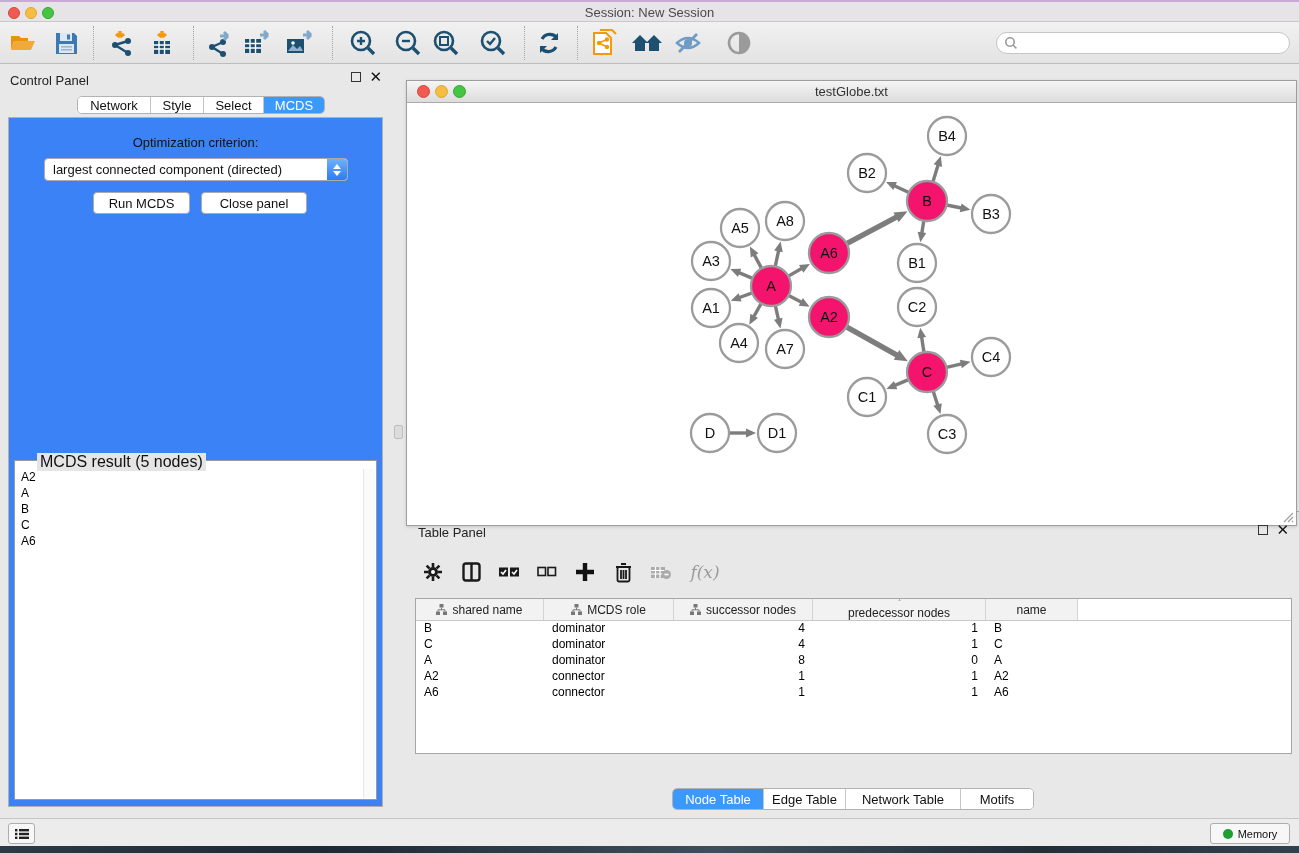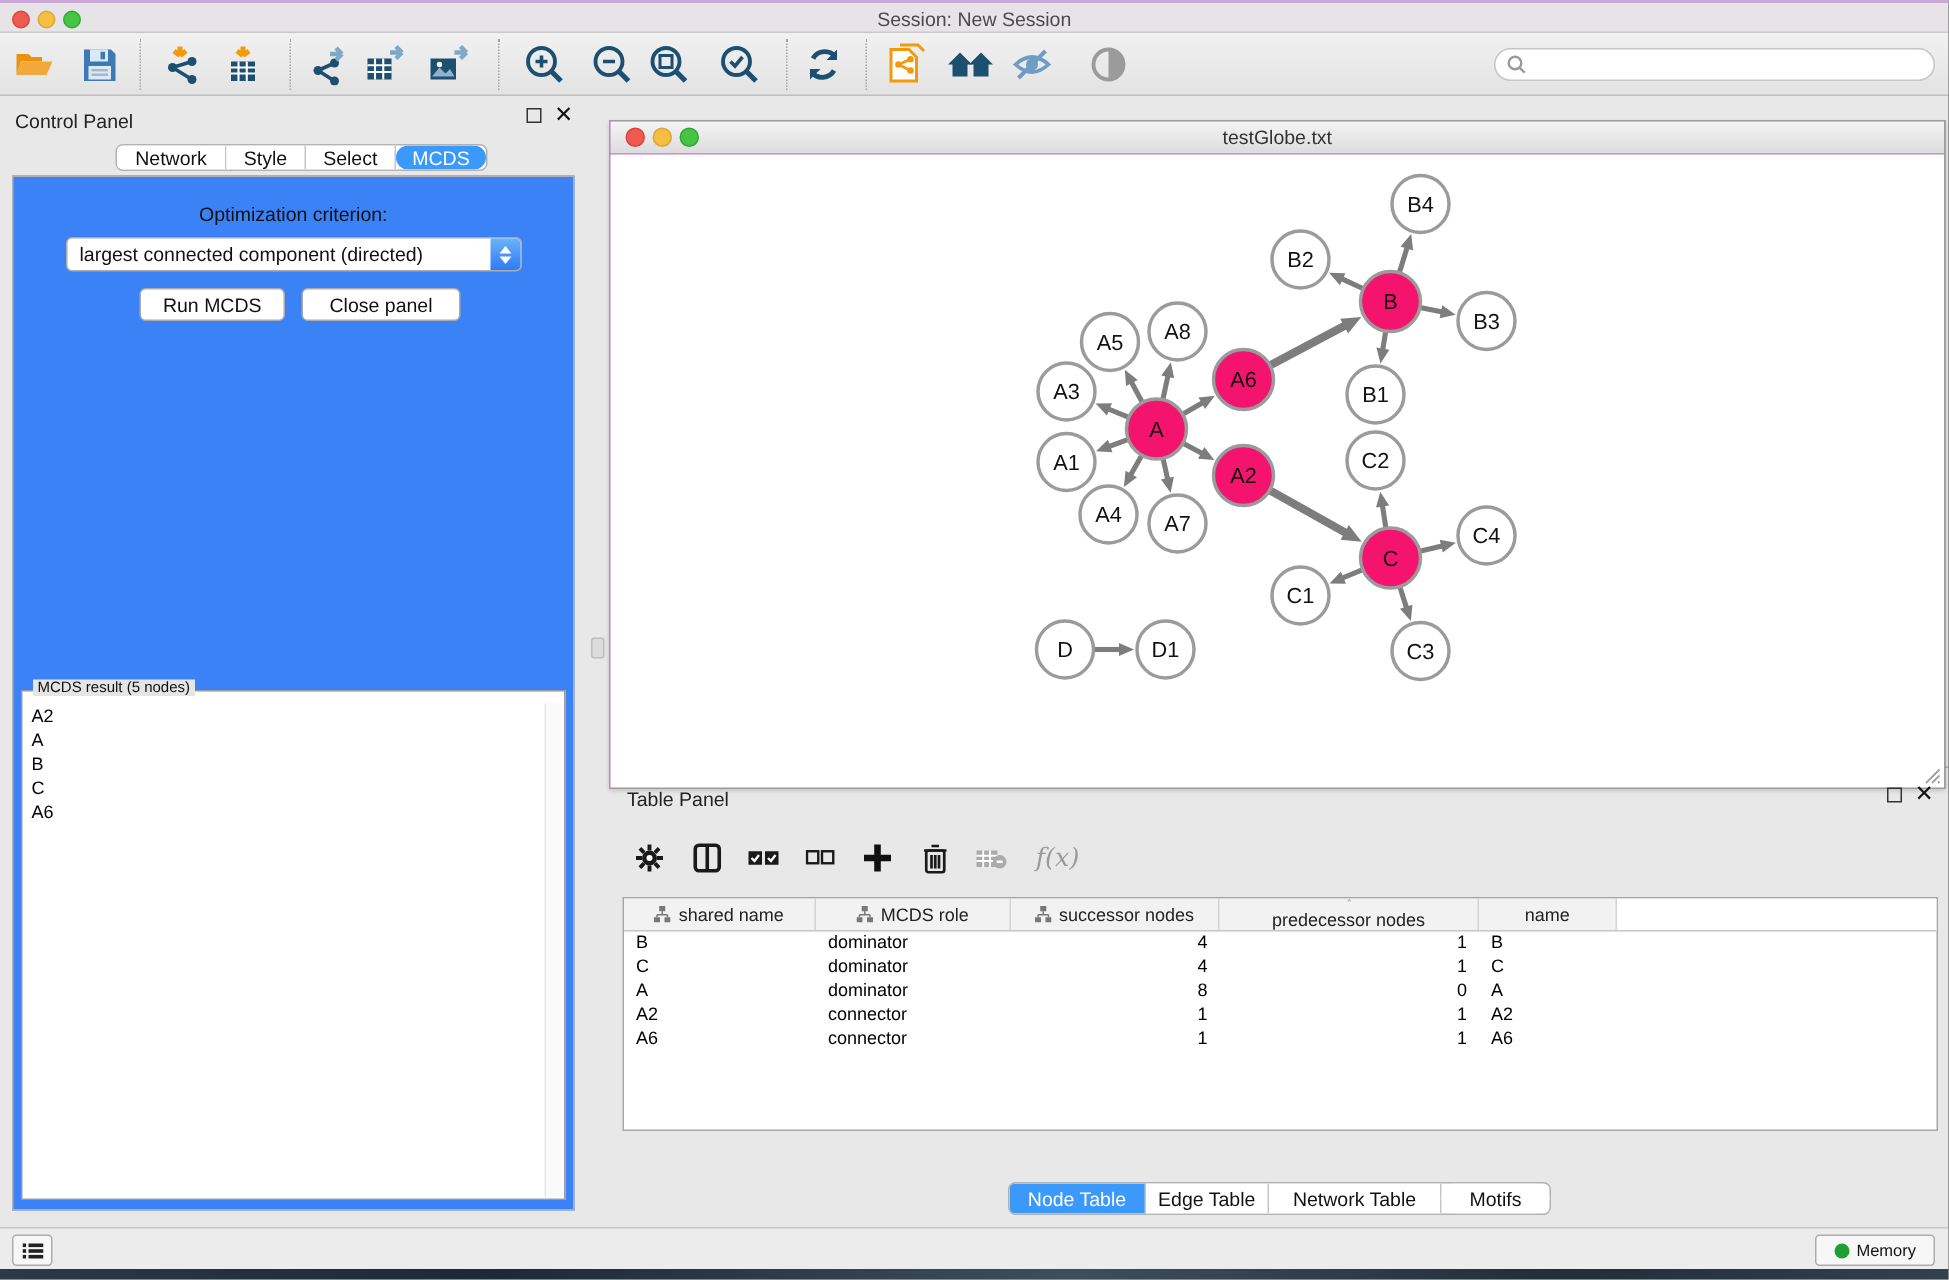--- a/index.html
+++ b/index.html
@@ -32,41 +32,41 @@
   
   .control-panel { position:absolute; left:0; top:65px; width:390px; height:753px; }
   .cp-title { position:absolute; left:10px; top:8px; font-size:13px; color:#222; }
   .win-float { width:10px; height:10px; border:1.5px solid #333; display:inline-block; }
   .win-close { font-size:15px; font-weight:700; color:#111; line-height:10px; }
   .cp-icons { position:absolute; right:8px; top:7px; display:flex; gap:8px; align-items:center; }
   .seg-tabs { position:absolute; top:31px; display:flex; height:18px;
     border:1px solid #B2B2B2; border-radius:5px; overflow:hidden; background:#fff; }
   .seg-tab { display:flex; align-items:center; justify-content:center; font-size:13px;
     color:#111; background:#fff; border-right:1px solid #C6C6C6; cursor:default; }
-  .seg-tab:last-child { border-right:none;border-radius:10px; }
+  .seg-tab:last-child { border-right:none; }
   .seg-tab.active { background:#3B99FC; color:#fff; }
   .cp-body { position:absolute; left:8px; top:52px; width:375px; height:690px;
     border:1px solid #B0B0B0; background:#3b82f6; }
   .opt-label { position:absolute; left:0; right:0; top:17px; text-align:center;
     font-size:13px; color:#111; }
   .dropdown { position:absolute; left:35px; top:40px; width:304px; height:23px;
     background:#fff; border:1px solid #ABABAB; border-radius:4px; display:flex; align-items:center; }
   .dropdown .dd-text { flex:1; font-size:13px; color:#111; padding-left:8px; white-space:nowrap; overflow:hidden; }
   .dd-stepper { width:20px; height:21px; border-radius:0 3px 3px 0;
     background:linear-gradient(#6CB1F9,#2E7BF6); display:flex; flex-direction:column;
     align-items:center; justify-content:center; gap:2px; }
   .dd-up { width:0; height:0; border-left:4px solid transparent; border-right:4px solid transparent; border-bottom:5px solid #fff; }
   .dd-dn { width:0; height:0; border-left:4px solid transparent; border-right:4px solid transparent; border-top:5px solid #fff; }
   .cp-btn { position:absolute; top:74px; height:22px; background:#fff;
     border:1px solid #ABABAB; border-radius:4px; font-size:13px; color:#111;
     display:flex; align-items:center; justify-content:center; font-family:inherit; }
   .fieldset { position:absolute; left:5px; right:5px; top:342px; height:340px;
     border:1px solid #9A9A9A; background:#fff; }
-  .fieldset .legend { position:absolute; left:7px; top:-8px; background:#E5E5E5;
-    font-size:10px; color:#111; padding:0 3px; }
+  .fieldset .legend { position:absolute; left:22px; top:-8px; background:#E5E5E5;
+    font-size:16px; color:#111; padding:0 3px; }
   .result-list { position:absolute; left:1px; right:14px; top:8px; bottom:1px; overflow:hidden; }
   .result-list .item { font-size:12px; color:#000; line-height:16px; padding-left:5px; }
   .scrolltrack { position:absolute; right:1px; top:8px; bottom:1px; width:12px;
     background:#FAFAFA; border-left:1px solid #E8E8E8; }
 
   
   .grip-v { position:absolute; left:394px; top:425px; width:9px; height:14px;
     background:#DCDCDC; border:1px solid #BDBDBD; border-radius:2px; }
   .divider-h-line { position:absolute; left:406px; top:511px; width:893px; height:1px; background:#A9A9A9; }
   .grip-h { position:absolute; left:847px; top:513px; width:12px; height:7px;

